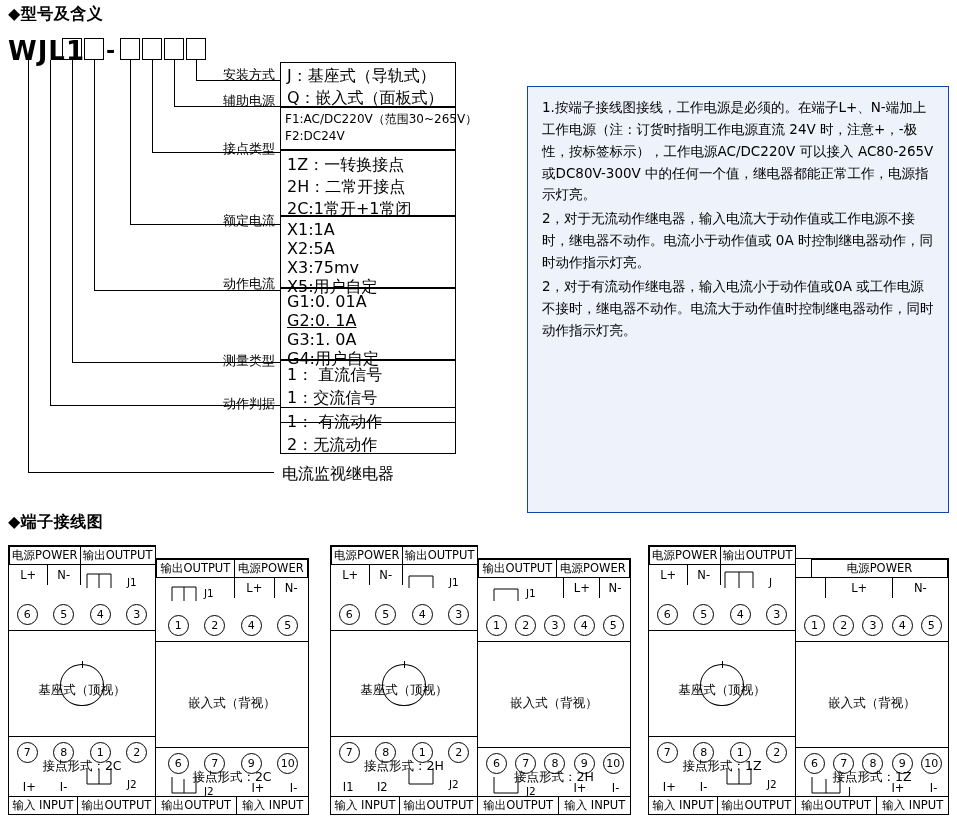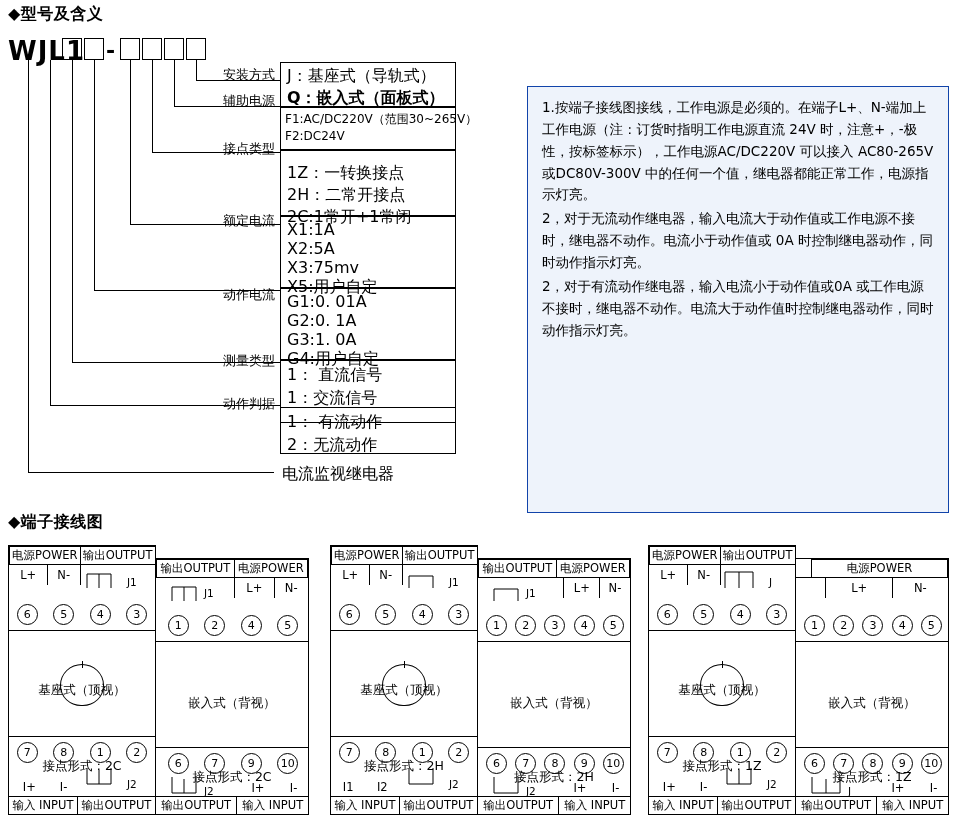--- a/index.html
+++ b/index.html
@@ -79,51 +79,51 @@
 <div class="vline" style="left:50px;top:60px;height:345px;"></div>
 <div class="hline" style="left:50px;top:405px;width:230px;"></div>
 
 <div class="vline" style="left:28px;top:60px;height:412px;"></div>
 <div class="hline" style="left:28px;top:472px;width:246px;"></div>
 
 <div class="abs lbl-r" style="left:160px;top:66px;width:115px;">安装方式</div>
 <div class="abs lbl-r" style="left:160px;top:92px;width:115px;">辅助电源</div>
 <div class="abs lbl-r" style="left:160px;top:140px;width:115px;">接点类型</div>
 <div class="abs lbl-r" style="left:160px;top:212px;width:115px;">额定电流</div>
-<div class="abs lbl-r" style="left:160px;top:286px;width:115px;">动作电流</div>
+<div class="abs lbl-r" style="left:160px;top:275px;width:115px;">动作电流</div>
 <div class="abs lbl-r" style="left:160px;top:352px;width:115px;">测量类型</div>
 <div class="abs lbl-r" style="left:160px;top:395px;width:115px;text-align:right;">动作判据</div>
 <div class="abs lbl" style="left:282px;top:464px;">电流监视继电器</div>
 
 <div class="codebox" style="left:280px;top:62px;width:176px;height:45px;">
   <div class="lbl" style="padding:3px 6px 0 6px;">J：基座式（导轨式）</div>
-  <div class="lbl" style="padding:1px 6px 0 6px;font-weight:bold;">Q：嵌入式（面板式）</div>
+  <div class="lbl" style="padding:1px 6px 0 6px;">Q：嵌入式（面板式）</div>
 </div>
 
 <div class="codebox" style="left:280px;top:107px;width:176px;height:43px;">
   <div class="lbl" style="padding:3px 4px 0 4px;font-size:12px;">F1:AC/DC220V（范围30~265V）</div>
   <div class="lbl" style="padding:1px 4px 0 4px;font-size:12px;">F2:DC24V</div>
 </div>
 
 <div class="codebox" style="left:280px;top:150px;width:176px;height:66px;">
-  <div class="lbl" style="padding:12px 6px 0 6px;">1Z：一转换接点</div>
+  <div class="lbl" style="padding:4px 6px 0 6px;">1Z：一转换接点</div>
   <div class="lbl" style="padding:1px 6px 0 6px;">2H：二常开接点</div>
   <div class="lbl" style="padding:1px 6px 0 6px;">2C:1常开+1常闭</div>
 </div>
 
 <div class="codebox" style="left:280px;top:216px;width:176px;height:72px;">
   <div class="lbl" style="padding:3px 6px 0 6px;">X1:1A</div>
   <div class="lbl" style="padding:0 6px;">X2:5A</div>
   <div class="lbl" style="padding:0 6px;">X3:75mv</div>
   <div class="lbl" style="padding:0 6px;">X5:用户自定</div>
 </div>
 
 <div class="codebox" style="left:280px;top:288px;width:176px;height:72px;">
   <div class="lbl" style="padding:3px 6px 0 6px;">G1:0. 01A</div>
-  <div class="lbl" style="padding:0 6px;">G2:0. 1A</div>
+  <div class="lbl" style="padding:0 6px;text-decoration:underline;">G2:0. 1A</div>
   <div class="lbl" style="padding:0 6px;">G3:1. 0A</div>
   <div class="lbl" style="padding:0 6px;">G4:用户自定</div>
 </div>
 
 <div class="codebox" style="left:280px;top:360px;width:176px;height:63px;">
   <div class="lbl" style="padding:4px 6px 0 6px;">1： 直流信号</div>
   <div class="lbl" style="padding:2px 6px 0 6px;">1：交流信号</div>
 </div>
 
 <div class="codebox" style="left:280px;top:407px;width:176px;height:47px;">

